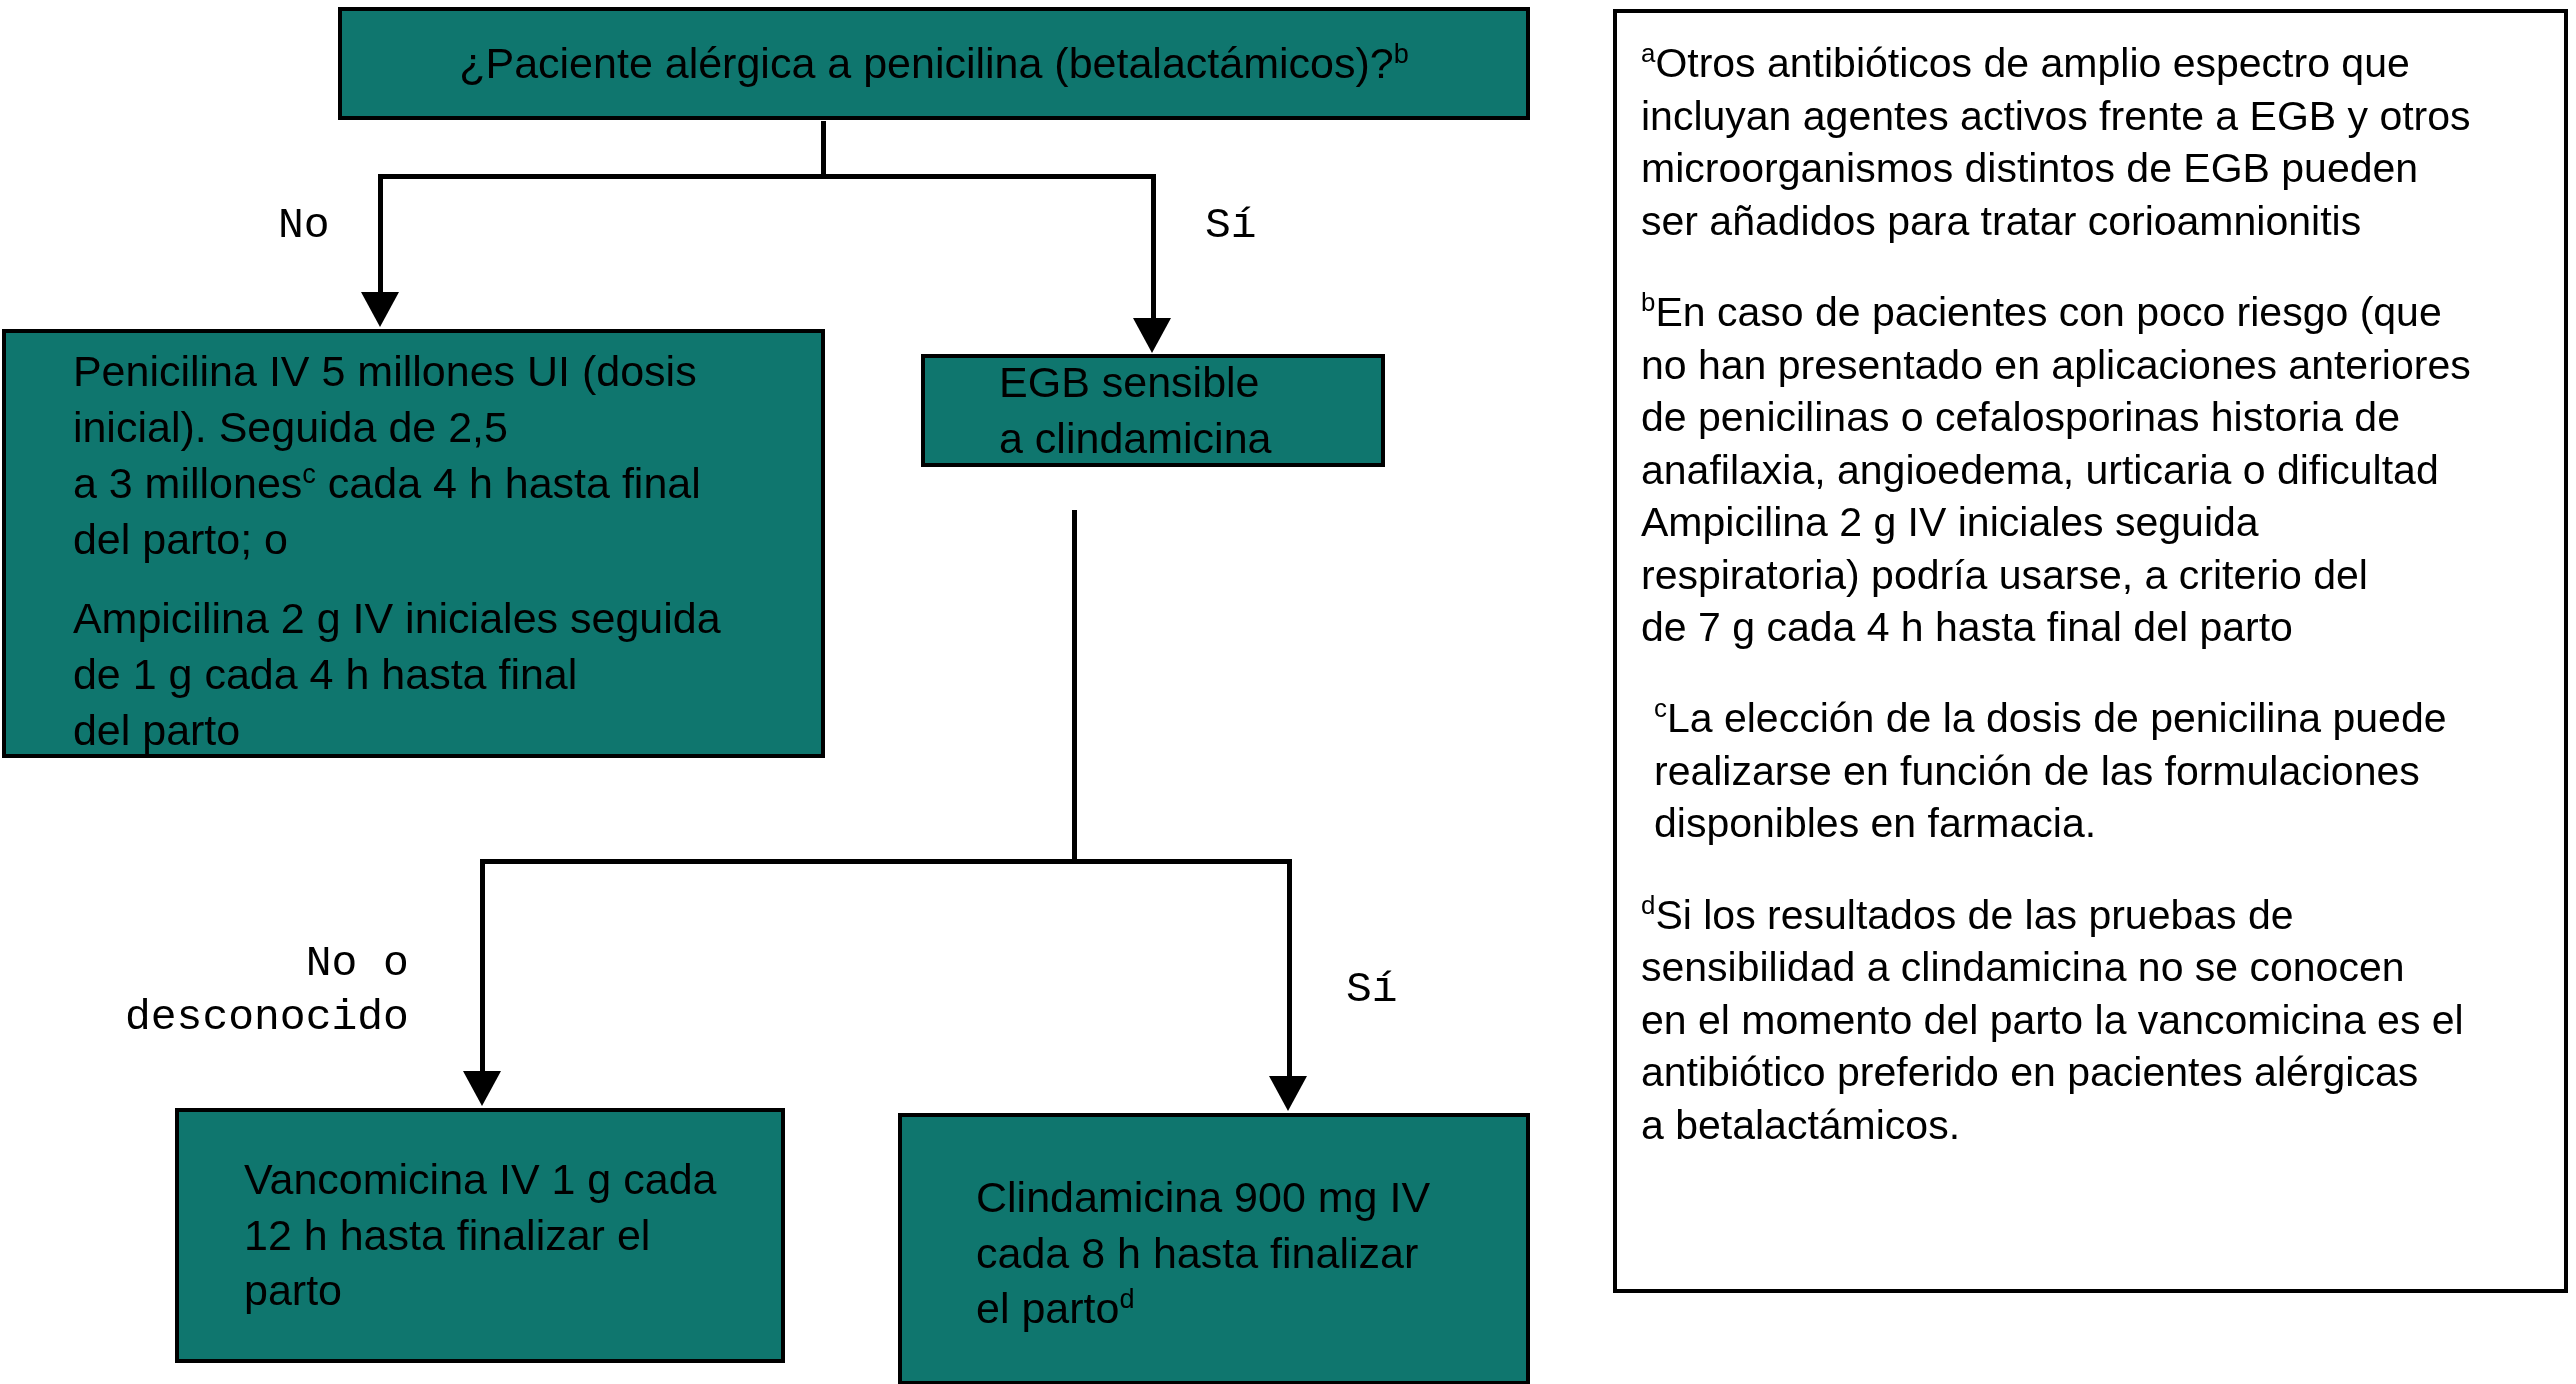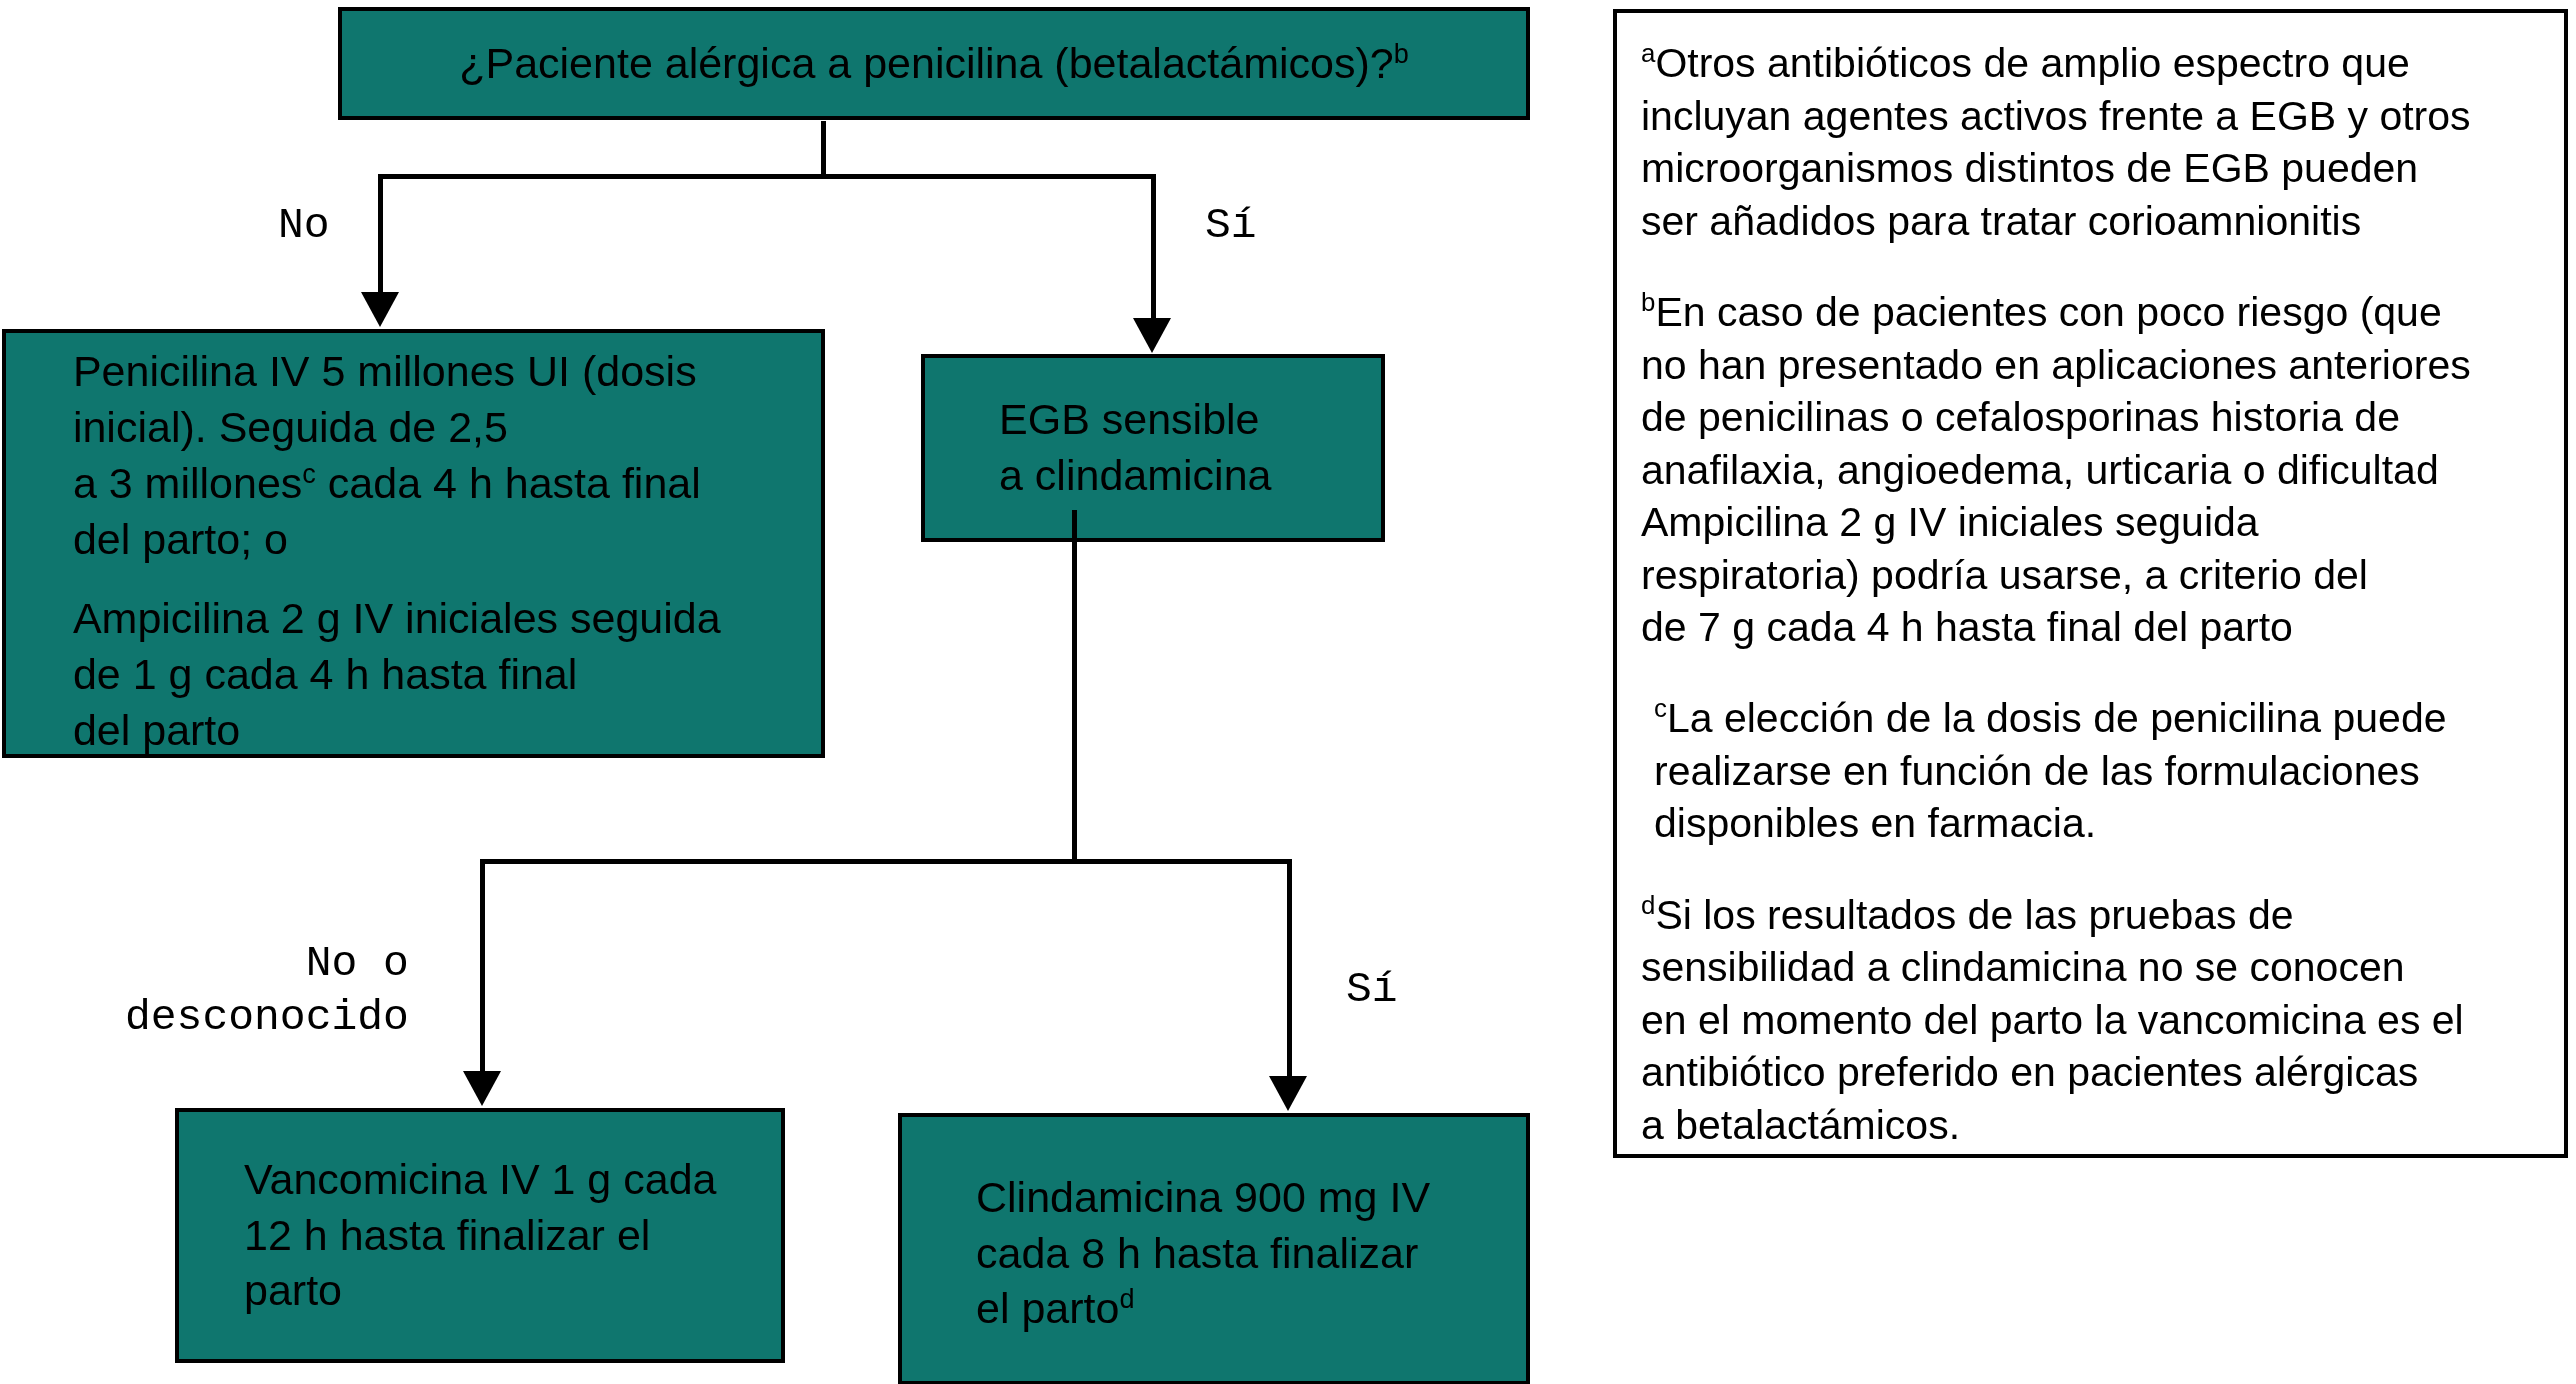--- a/index.html
+++ b/index.html
@@ -60,39 +60,39 @@
     left: 338px; top: 7.4px; width: 1192px; height: 113px;
     align-items: center;
   }
   #box-question .boxtext { text-align: center; }
 
   #box-penicilina {
     left: 1.9px; top: 329px; width: 823px; height: 429px;
     padding: 16px 0 0 67px;
   }
   #box-egb {
-    left: 921px; top: 354px; width: 464px; height: 188px;
+    left: 921px; top: 354px; width: 464px; height: 113px;
     padding: 0 6px 0 74px;
   }
   #box-vancomicina {
     left: 167px; top: 1108px; width: 610px; height: 255px;
     padding: 0 0 0 65px;
     margin-left: 8px;
   }
   #box-clindamicina {
     left: 898px; top: 1113px; width: 632px; height: 272px;
     padding: 9px 0 0 74px;
   }
 
   .para-gap { display: block; height: 24px; }
 
   
   #notes-panel {
     position: absolute;
-    left: 1613px; top: 9.3px; width: 955px; height: 1149px;
+    left: 1613px; top: 9.3px; width: 955px; height: 1284px;
     border: 4.6px solid #000000;
     box-sizing: border-box;
     background: #ffffff;
     padding: 24px 24px 0 24px;
   }
   .note {
     font-size: 41px;
     line-height: 1.28;
     margin: 0 0 39px 0;
     white-space: pre-line;

